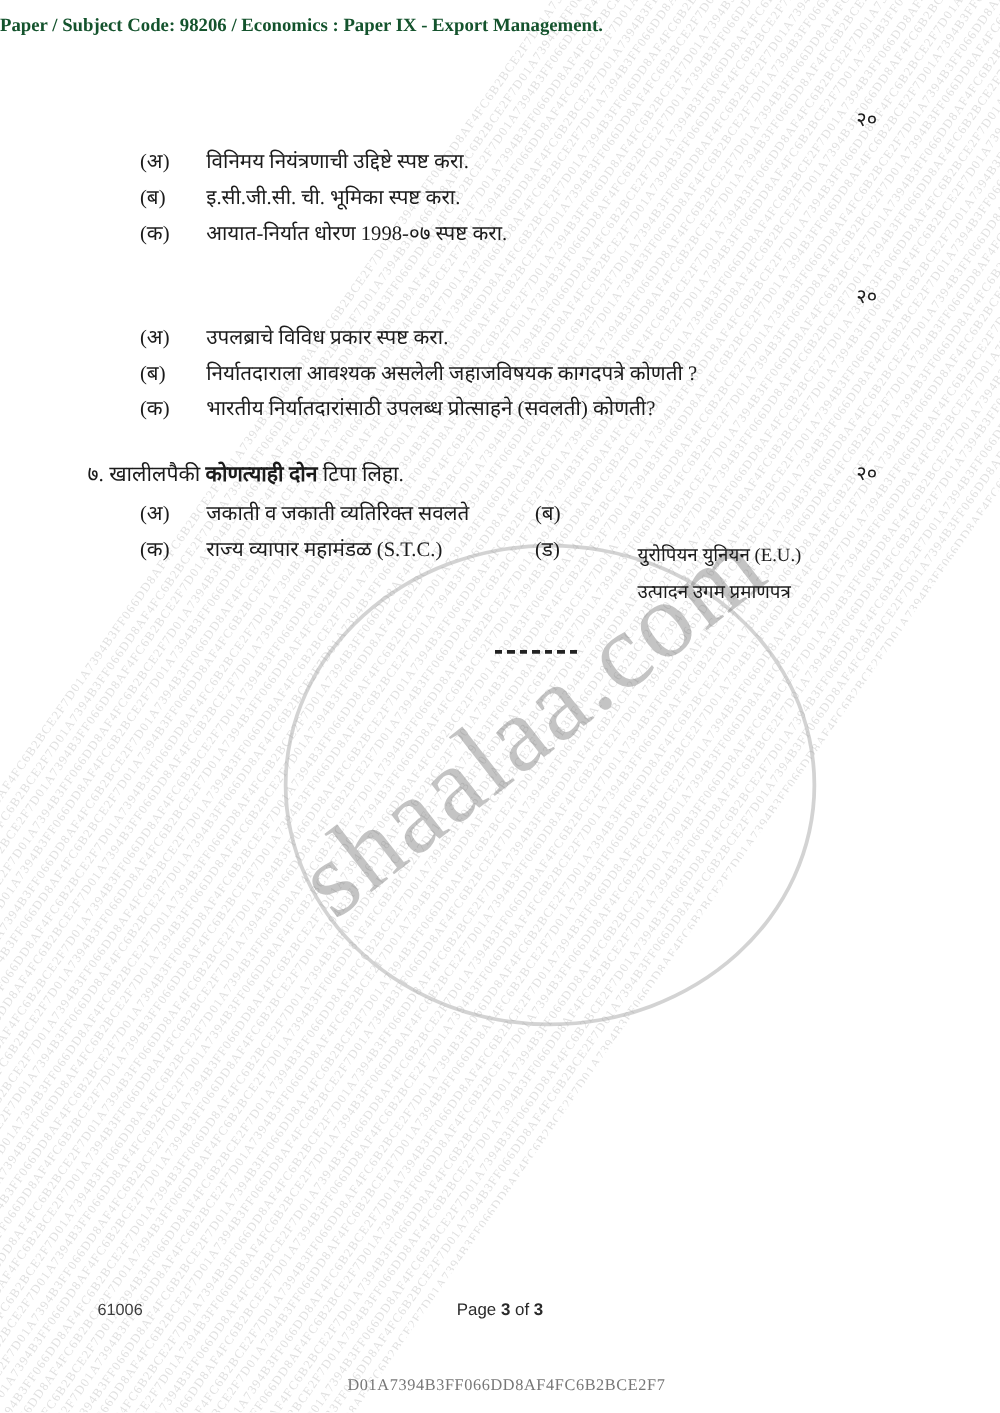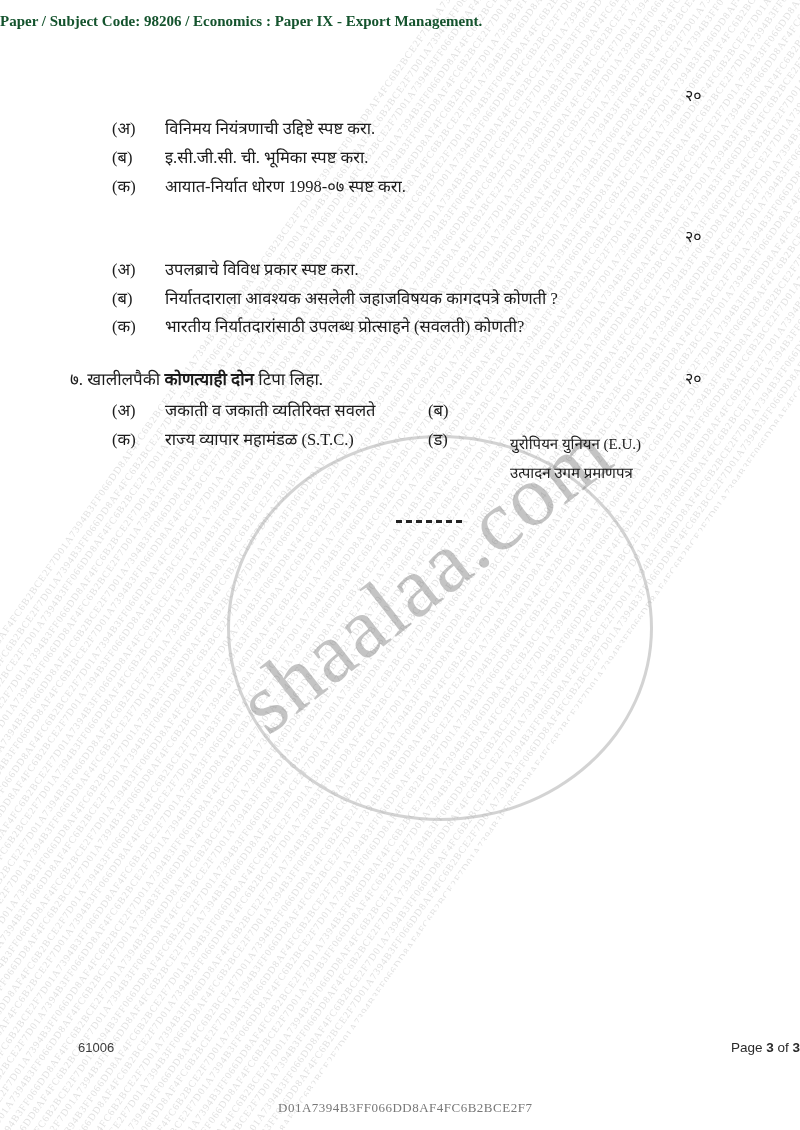--- a/index.html
+++ b/index.html
@@ -71,21 +71,21 @@
     width:66px;height:3px;
     background:repeating-linear-gradient(90deg,#222 0 6px,transparent 6px 10px);
   }
   .footer-code{
     position:absolute;left:78px;top:1040px;
     font-family:Liberation Sans, sans-serif;
     font-size:13px;color:#3c3c3c;
   }
   .page-indicator{
     position:absolute;left:0;right:0;top:1040px;
-    text-align:right;
+    text-align:center;
     font-family:"Liberation Sans", sans-serif;
     font-size:13.5px;color:#2a2a2a;
   }
   .page-indicator b{font-weight:bold;}
   .visit-text{
     position:absolute;left:4px;top:1084px;
     font-family:"Liberation Sans", sans-serif;
     font-size:21px;color:#111;
     white-space:nowrap;
   }

